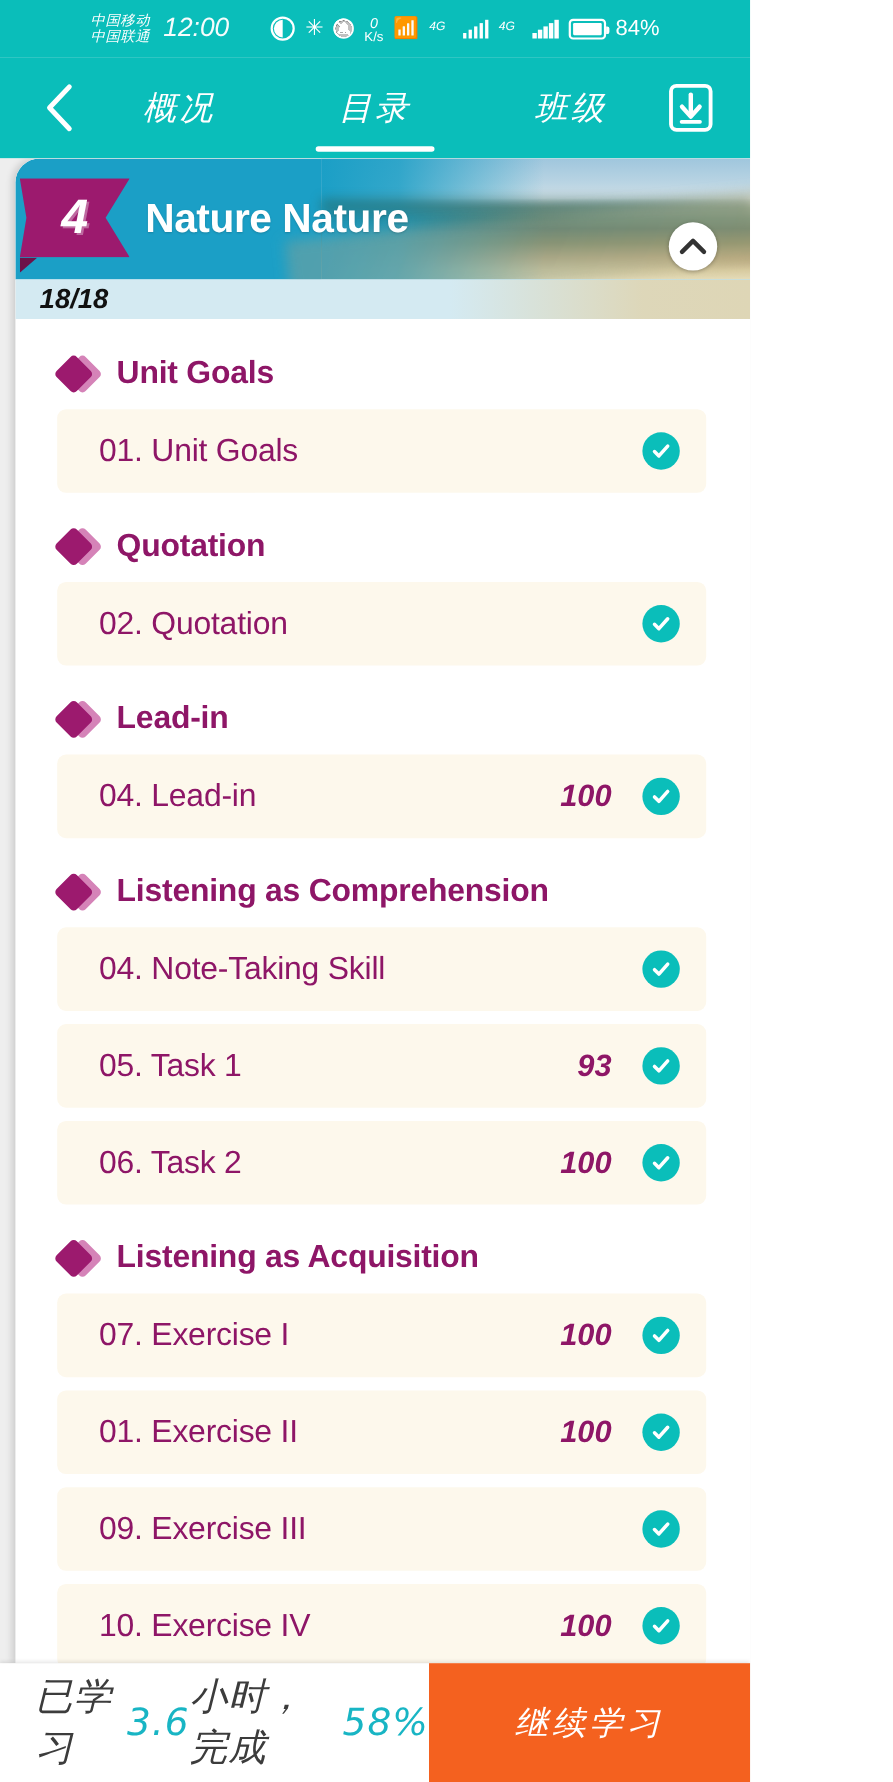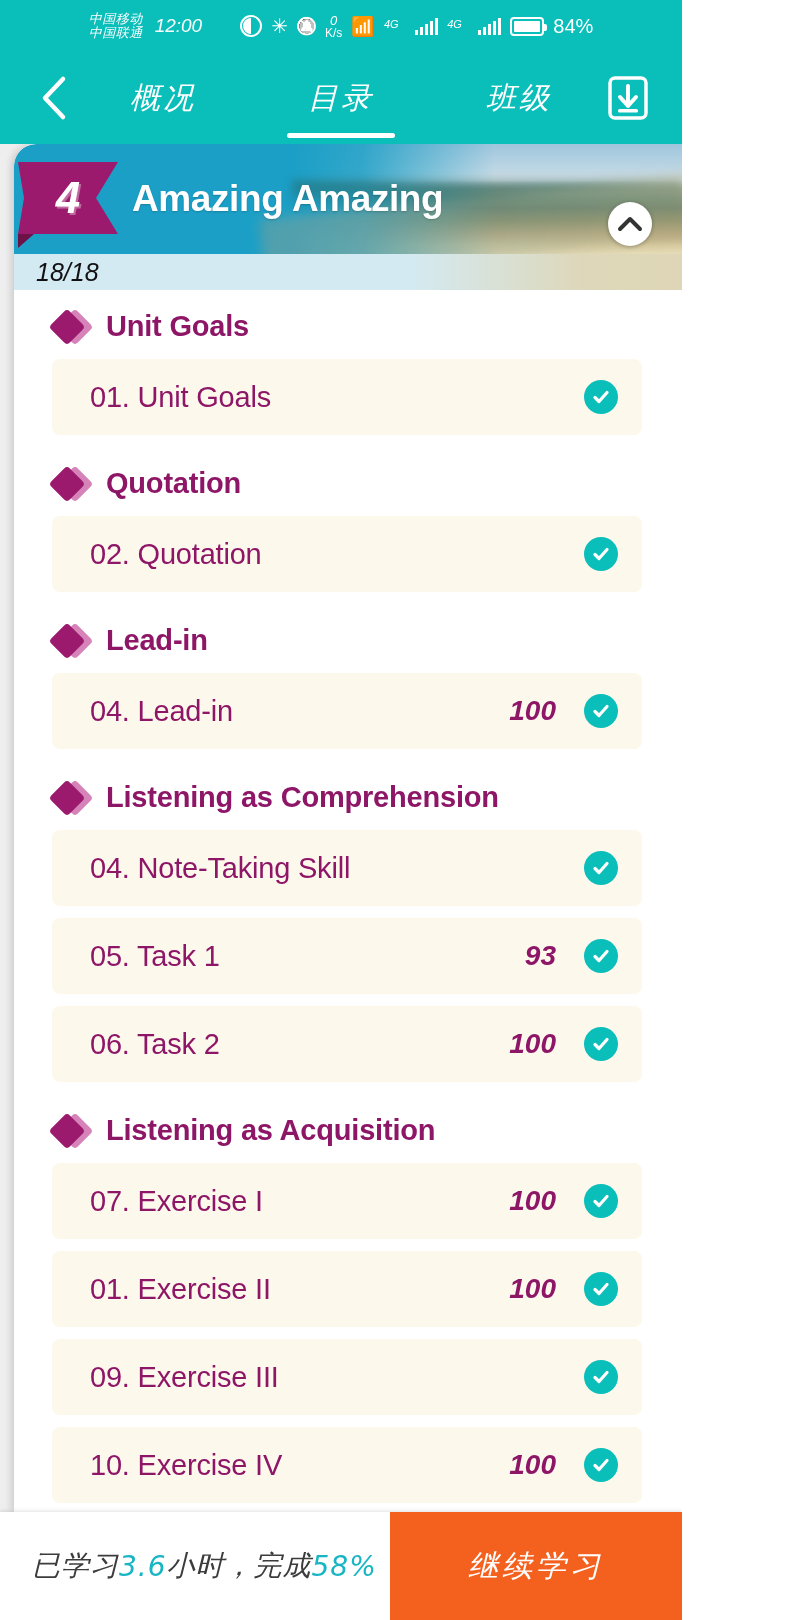--- a/index.html
+++ b/index.html
@@ -12,21 +12,21 @@
 
   
   .statusbar{
     height:52px; background:#0ABEBA; color:#ffffff;
     display:flex; align-items:center; justify-content:center;
     position:relative;
   }
   .sb-left-group{ display:flex; align-items:center; gap:8px; }
   .carriers{ display:flex; flex-direction:column; line-height:1.05; font-size:13px; font-style:italic; }
   .carriers span{ white-space:nowrap; letter-spacing:.5px; }
-  .sb-clock{ font-size:19px; font-style:italic; margin-left:4px; opacity:.97; }
+  .sb-clock{ font-size:24px; font-style:italic; margin-left:4px; opacity:.97; }
   .sb-right{ display:flex; align-items:center; gap:9px; margin-left:38px; }
   .ic{ display:inline-block; }
   .eye-ic{ width:22px; height:22px; border:2px solid #fff; border-radius:50%; position:relative; }
   .eye-ic::after{ content:""; position:absolute; left:1px; top:1px; width:8px; height:16px;
      background:#fff; border-radius:8px 0 0 8px; }
   .bt-ic{ font-size:20px; line-height:1; }
   .bell-ic{ position:relative; width:19px; height:21px; }
   .bell-ic::before{ content:"🔕"; font-size:17px; position:absolute; left:-1px; top:0; filter:grayscale(1) brightness(3); }
   .kbs{ display:flex; flex-direction:column; align-items:center; line-height:1; font-size:12px; font-style:italic; }
   .kbs b{ font-weight:400; font-size:13px; }
@@ -120,25 +120,25 @@
   }
   .progress-strip{
     height:36px; background:#d4eaf2; display:flex; align-items:center; padding-left:22px;
     position:relative; overflow:hidden;
   }
   .progress-strip .pg-photo{
     position:absolute; right:0; top:0; width:390px; height:100%;
     background:linear-gradient(to right, rgba(212,234,242,1) 0%, rgba(212,234,242,.6) 30%, rgba(222,214,182,.95) 75%, #ded6b6 100%);
   }
   .progress-strip span{
-    position:relative; z-index:2; font-size:25px; font-weight:normal; font-style:italic; color:#111111;
-  }
-
-  
-  .list{ padding:0 0 10px 0; }
+    position:relative; z-index:2; font-size:25px; font-weight:bold; font-style:italic; color:#111111;
+  }
+
+  
+  .list{ padding:13px 0 10px 0; }
   .section-head{
     display:flex; align-items:center; gap:14px;
     padding:20px 0 16px 38px;
   }
   .diamond{ position:relative; width:40px; height:32px; flex:0 0 auto; }
   .diamond::before{
     content:""; position:absolute; left:10px; top:3px; width:26px; height:26px;
     background:#d583b8; transform:rotate(45deg); border-radius:4px;
   }
   .diamond::after{
@@ -163,21 +163,21 @@
   .check svg{ display:block; }
 
   
   .bottombar{
     position:absolute; left:0; right:0; bottom:0; height:108px;
     background:#ffffff; display:flex; align-items:stretch;
     box-shadow:0 -1px 4px rgba(0,0,0,.12);
   }
   .bb-text{
     flex:1; display:flex; align-items:center; padding-left:32px;
-    font-size:28px; color:#3c3c3c; font-style:italic; letter-spacing:1px;
+    font-size:34px; color:#3c3c3c; font-style:italic; letter-spacing:1px;
     font-family:"DejaVu Sans", sans-serif;
   }
   .bb-text .accent{ color:#18b5c4; }
   .bb-btn{
     width:292px; background:#f4611f; color:#ffffff;
     display:flex; align-items:center; justify-content:center;
     font-size:30px; font-style:italic; letter-spacing:4px; cursor:pointer;
     font-family:"DejaVu Sans", sans-serif;
   }
 </style>
@@ -252,21 +252,21 @@
   </div>
 
   <div class="content">
     <div class="sheet">
 
       <div class="hero">
         <div class="hero-photo"></div>
         <div class="hero-overlay"></div>
         <div class="unit-badge-tail"></div>
         <div class="unit-badge">4</div>
-        <div class="unit-title">Amazing Amazing</div>
+        <div class="unit-title">Nature Nature</div>
         <div class="collapse-btn">
           <svg width="26" height="18" viewBox="0 0 26 18">
             <path d="M3 14 L13 4 L23 14" fill="none" stroke="#333333" stroke-width="4" stroke-linecap="round" stroke-linejoin="round"></path>
           </svg>
         </div>
       </div>
 
       <div class="progress-strip">
         <div class="pg-photo"></div>
         <span>18/18</span>

